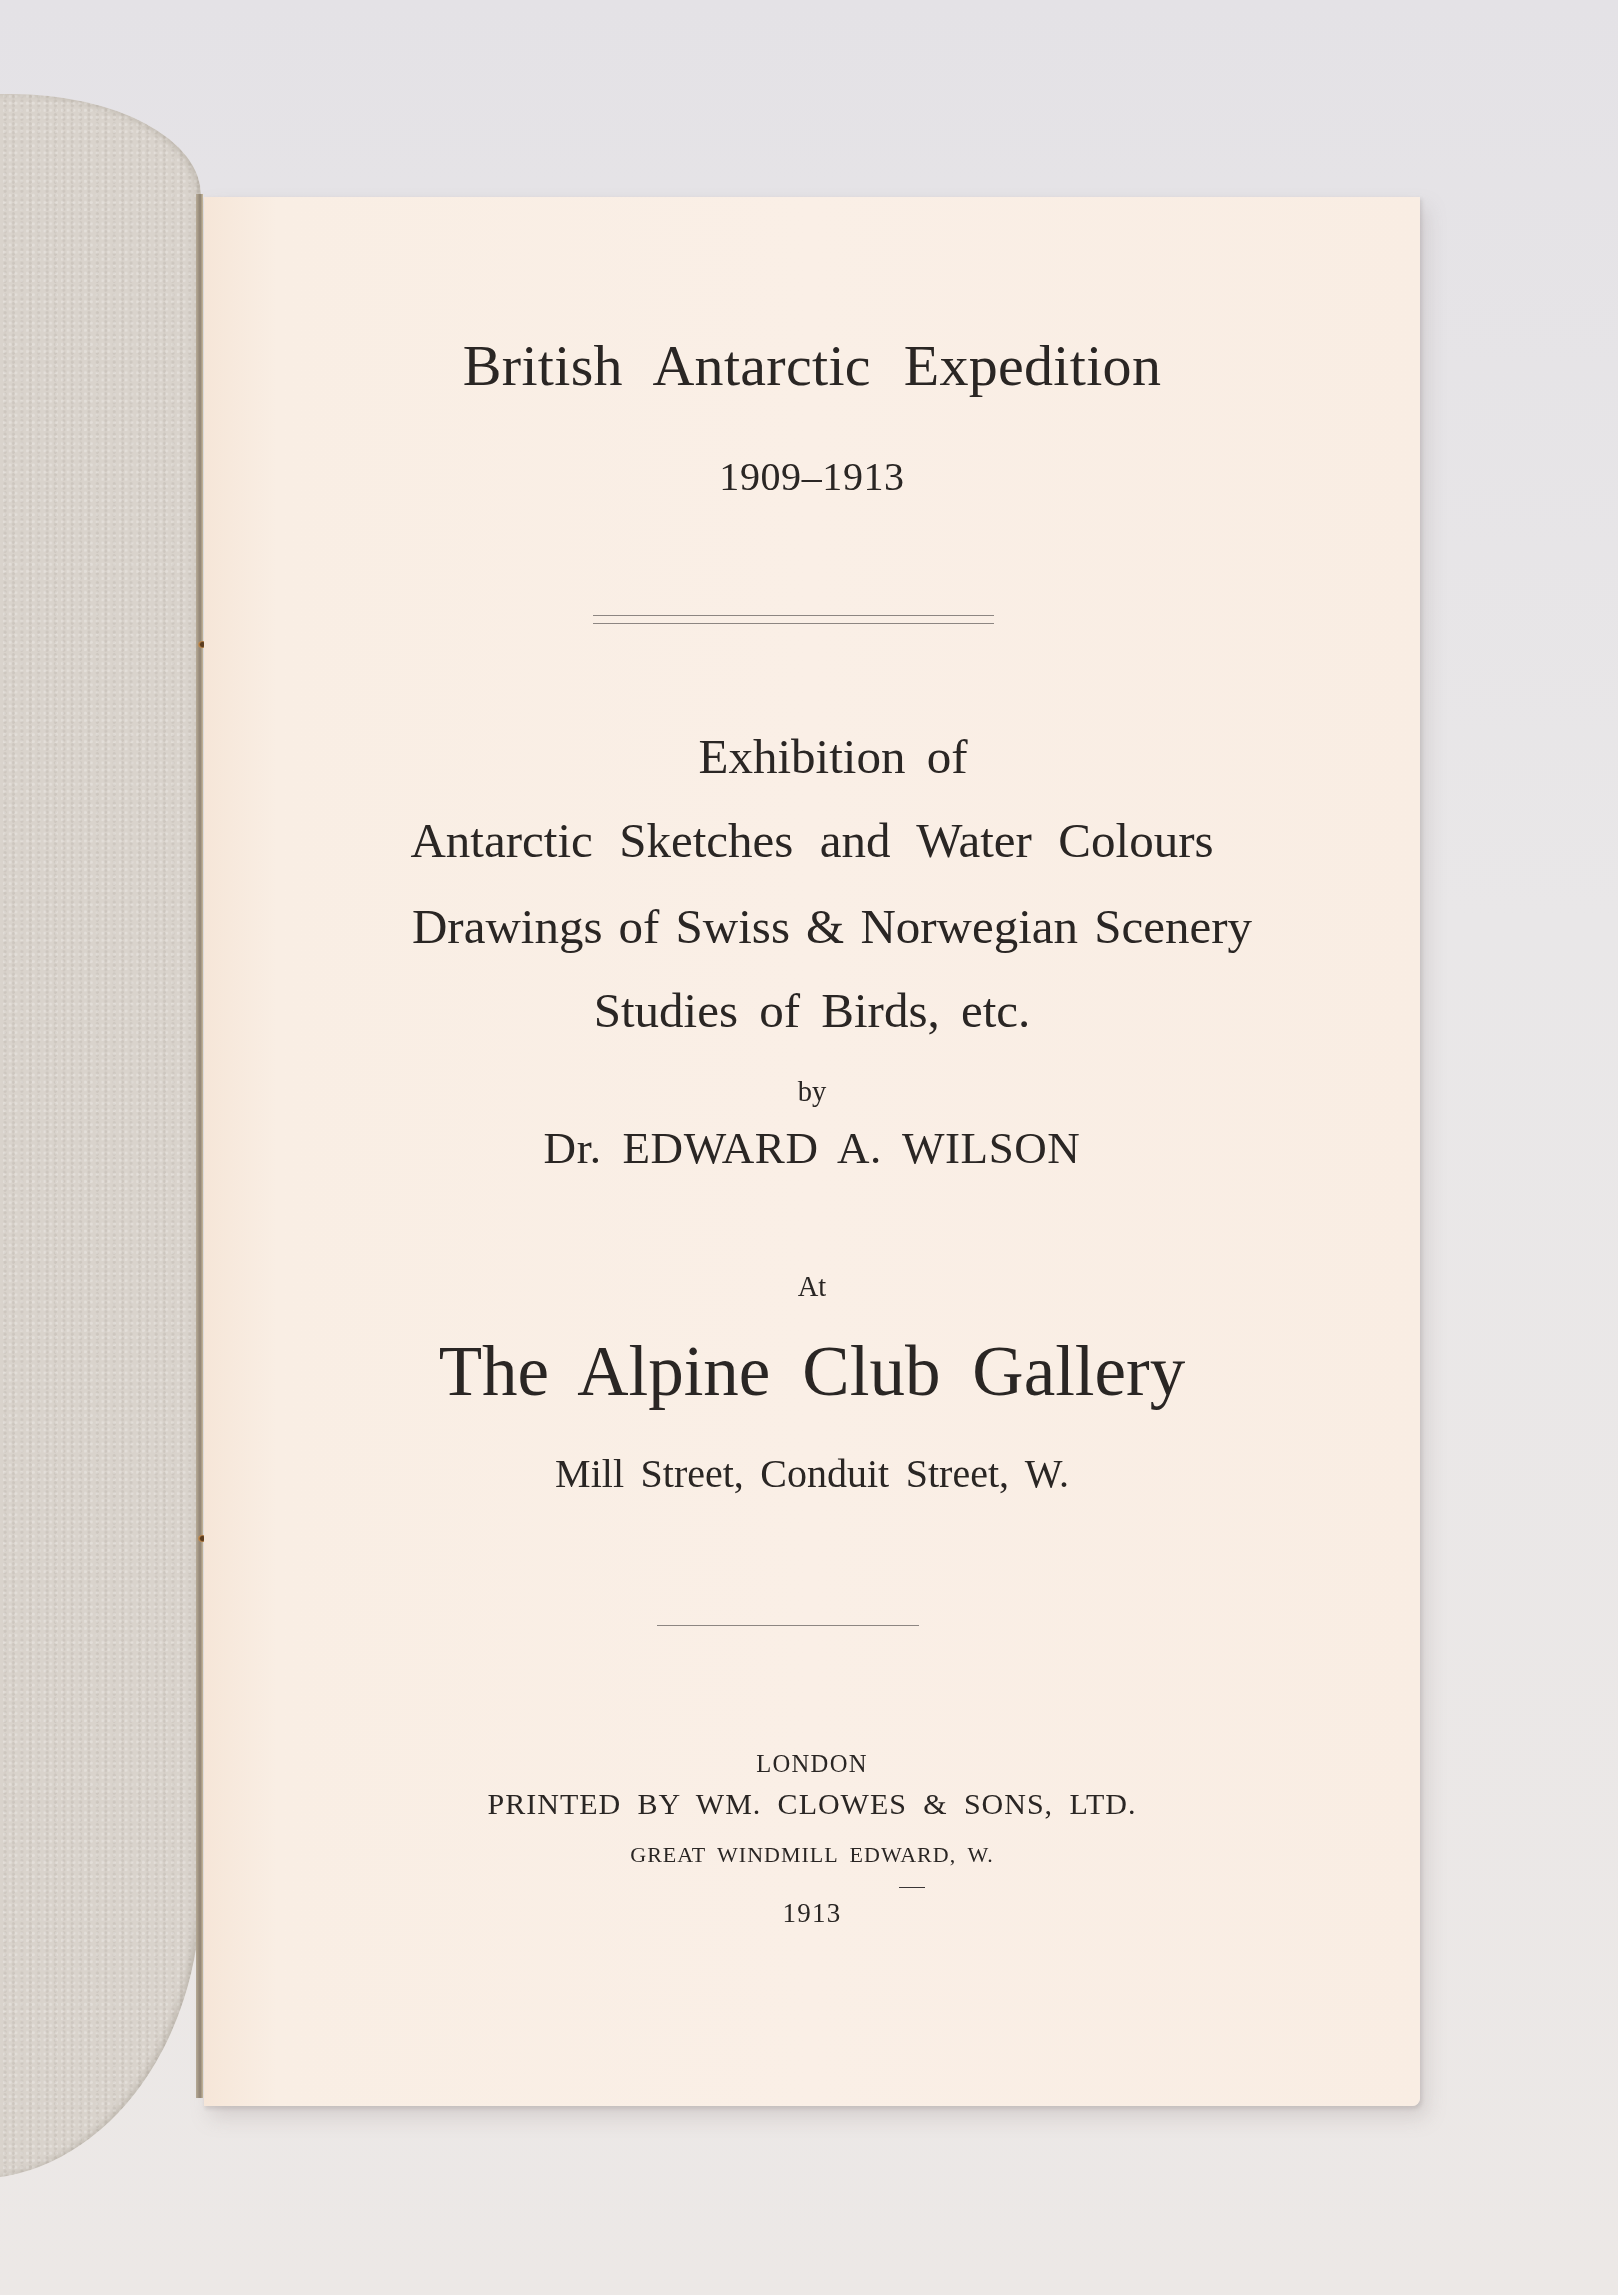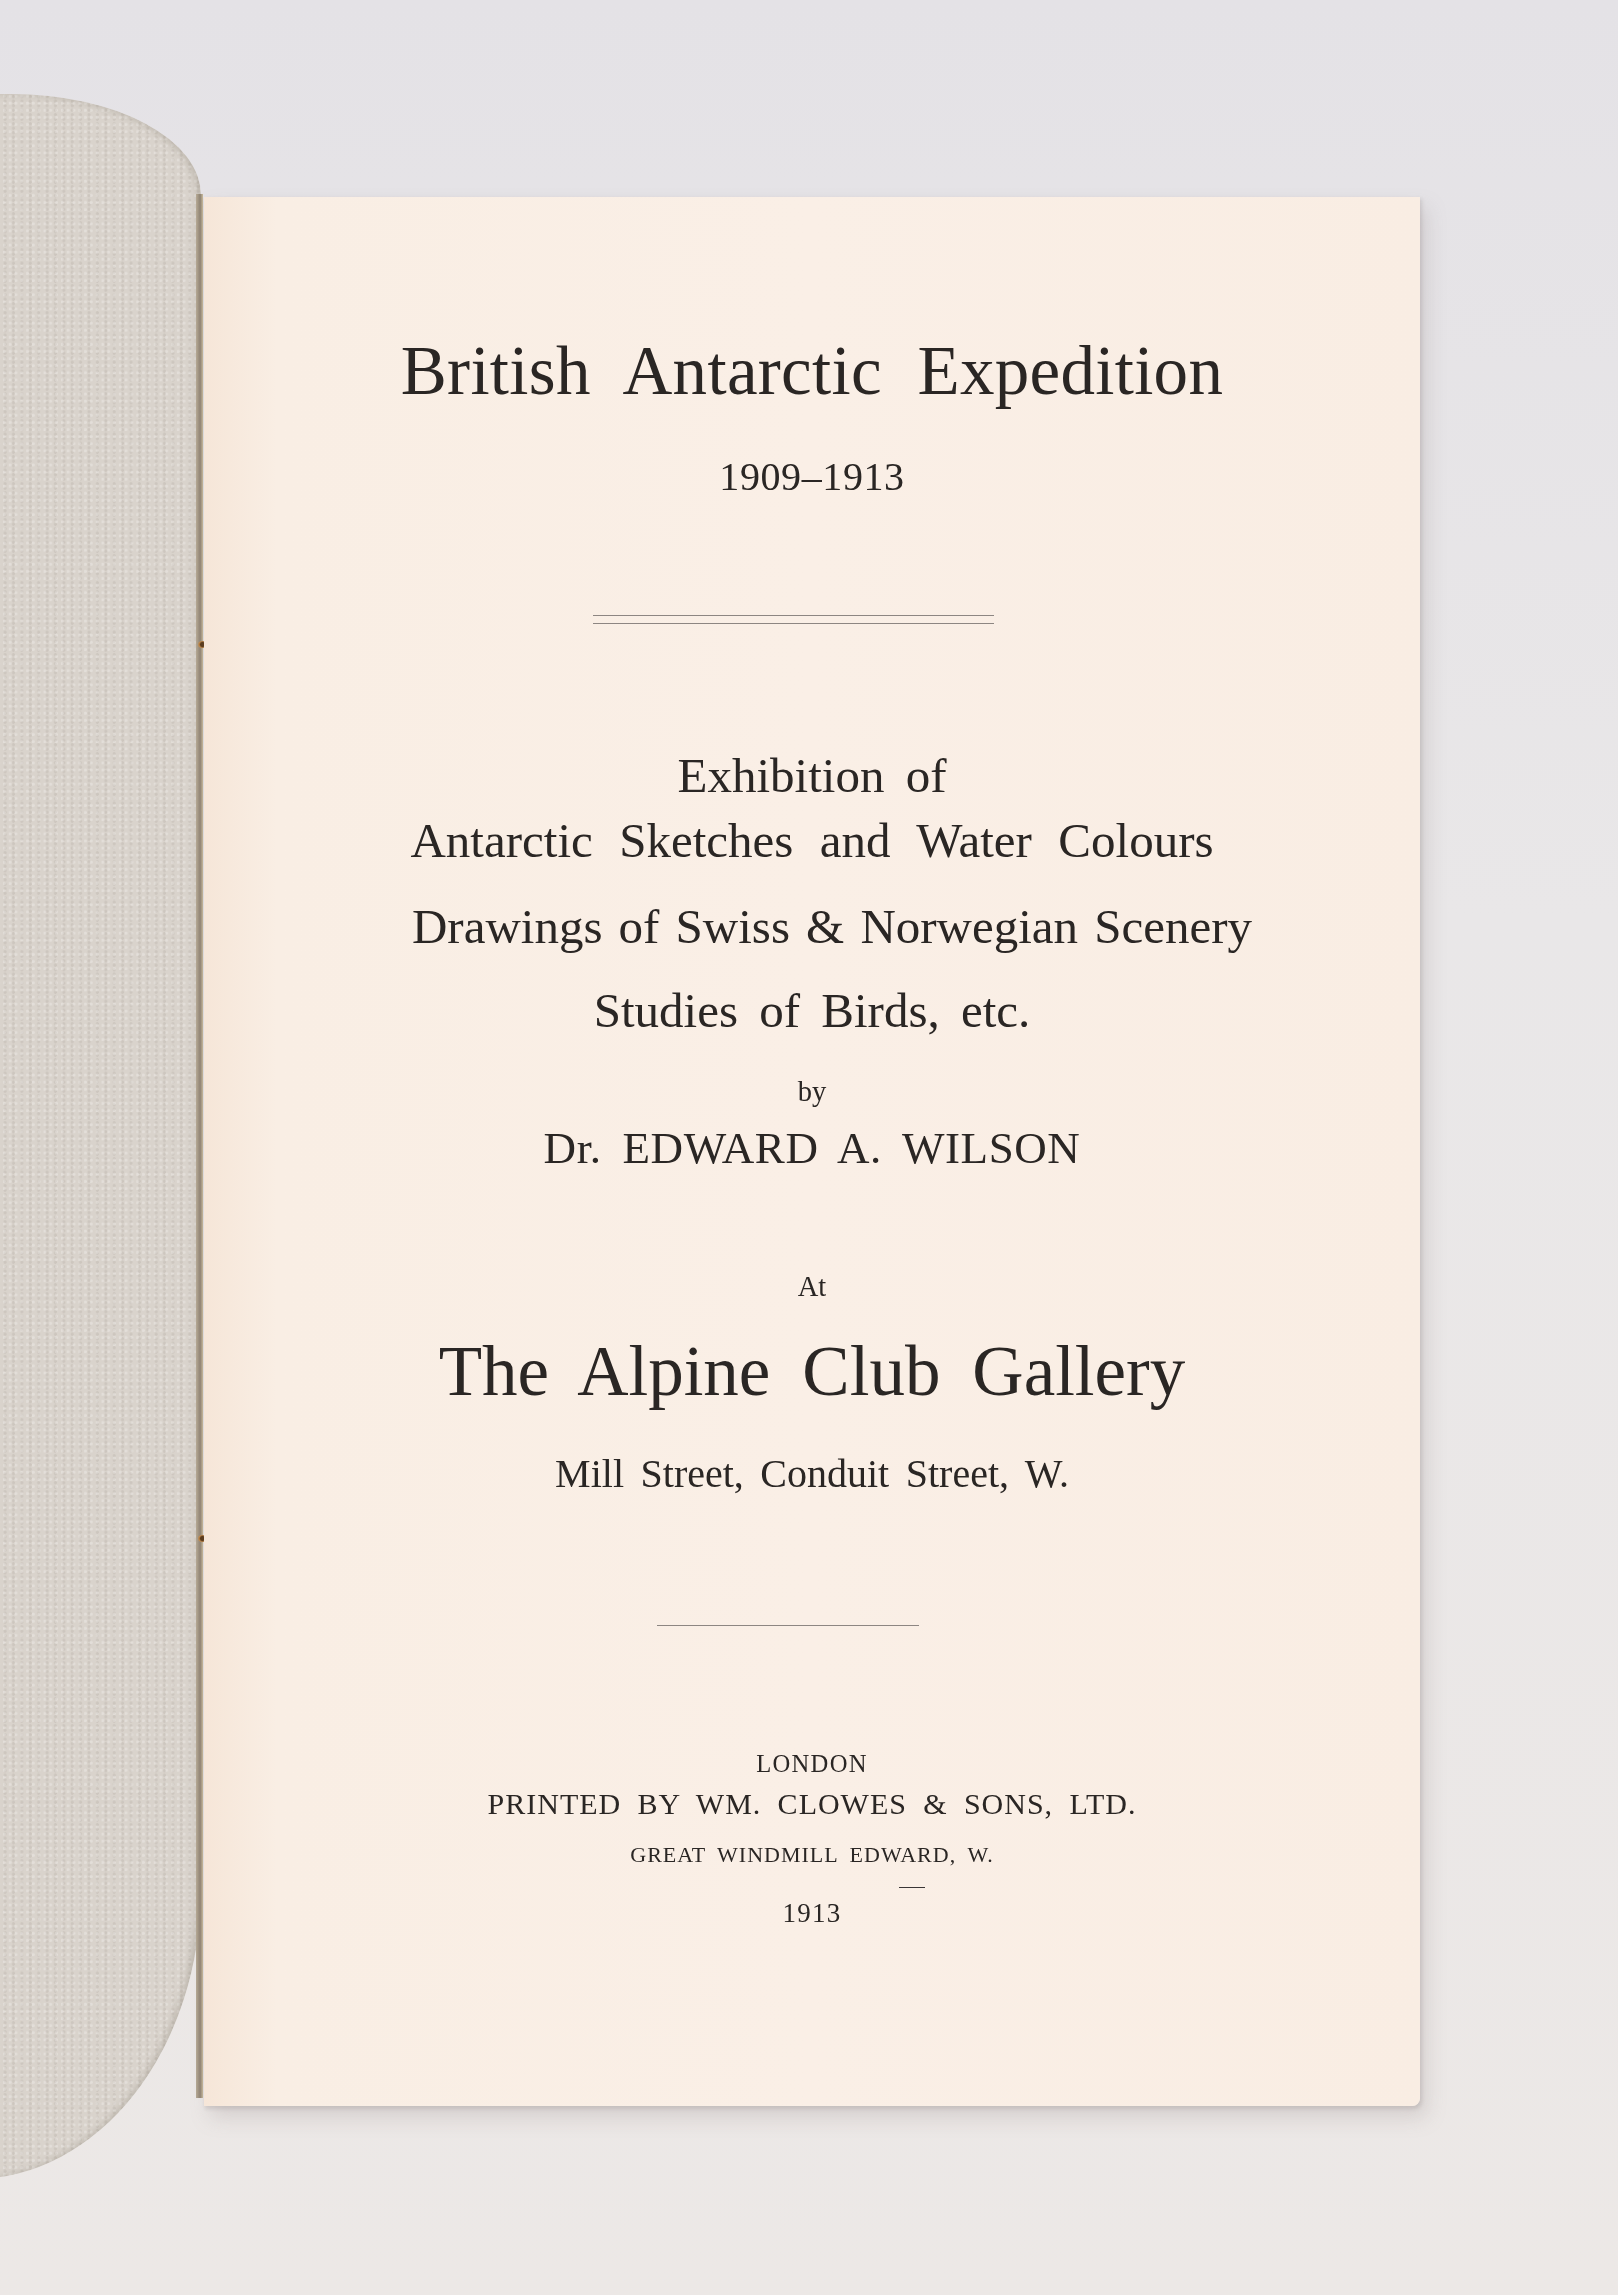--- a/index.html
+++ b/index.html
@@ -31,23 +31,23 @@
     position:absolute; left:204px; top:197px; width:1216px; height:1909px;
     background:#f8ece2;
     background: linear-gradient(90deg, #f6e6d8 0%, #f9eee4 6%, #faefe6 50%, #f9ede3 100%);
     box-shadow: 6.5px 11.7px 19.4px rgba(150,140,140,0.25), 1.3px 2.6px 3.9px rgba(120,110,110,0.2);
     border-bottom-right-radius: 7.8px;
   }
   .line {
     position:absolute; left:0; width:100%; text-align:center;
     color:#2a2624; white-space:nowrap;
   }
-  .title   { top:135px; font-size:69px; word-spacing:18px; letter-spacing:0.3px; }
+  .title   { top:135px; font-size:58px; word-spacing:18px; letter-spacing:0.3px; }
   .years   { top:256px; font-size:40px; letter-spacing:0.6px; }
-  .ex1     { top:550px; font-size:49px; word-spacing:9px; }
+  .ex1     { top:531px; font-size:49px; word-spacing:9px;padding-left:21px; }
   .ex2     { top:615px; font-size:49px; word-spacing:14.2px; }
   .ex3     { top:701px; font-size:49px; word-spacing:3.9px;padding-left:20px; }
   .ex4     { top:785px; font-size:49px; word-spacing:9px; }
   .by      { top:879px; font-size:28.5px; }
   .author  { top:925px; font-size:45px; word-spacing:9px; letter-spacing:0.6px; }
   .at      { top:1074px; font-size:28.5px; }
   .venue   { top:1134px; font-size:71px; word-spacing:14.2px; }
   .address { top:1253px; font-size:40px; word-spacing:6.5px; }
   .london  { top:1553px; font-size:24.6px; letter-spacing:1.3px; }
   .printer { top:1590px; font-size:30px; word-spacing:7.8px; letter-spacing:1px; }

